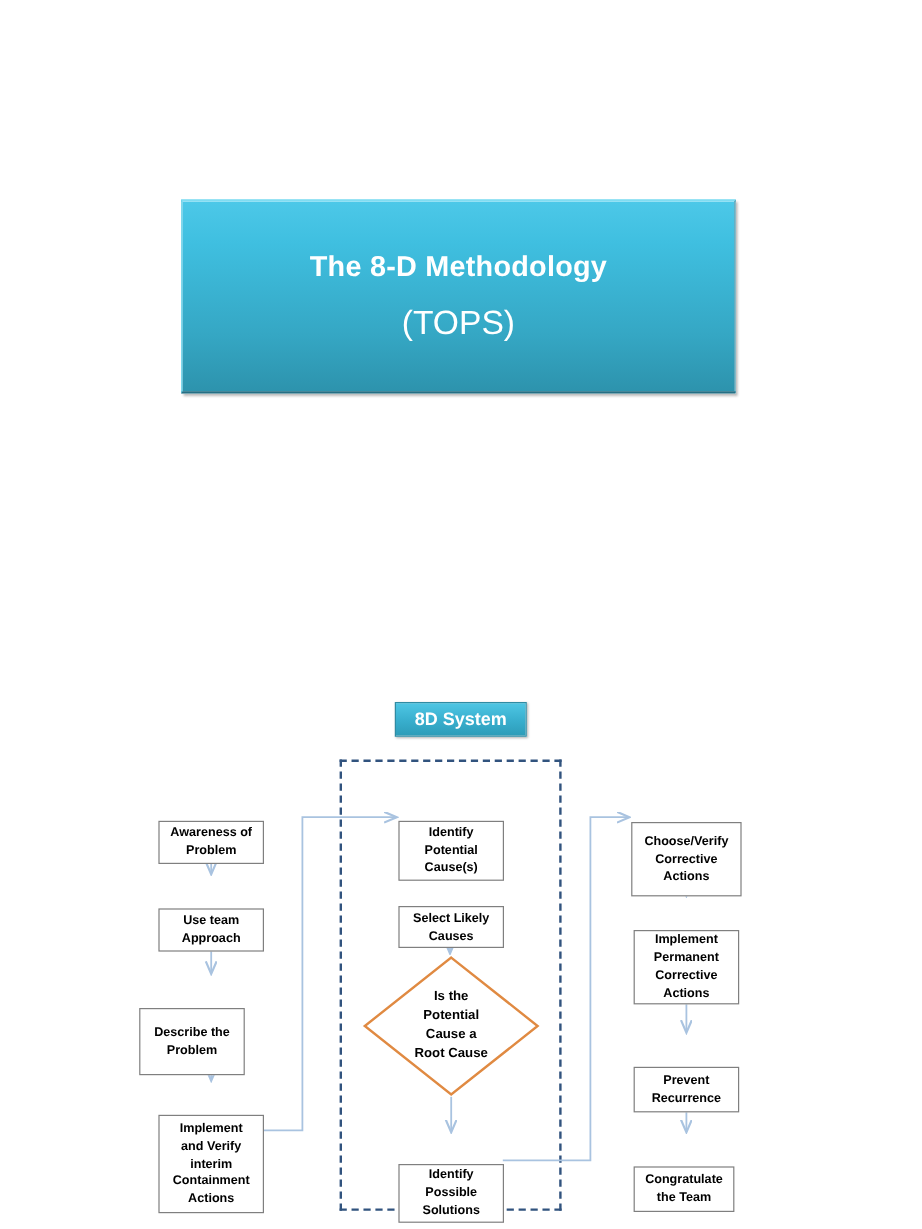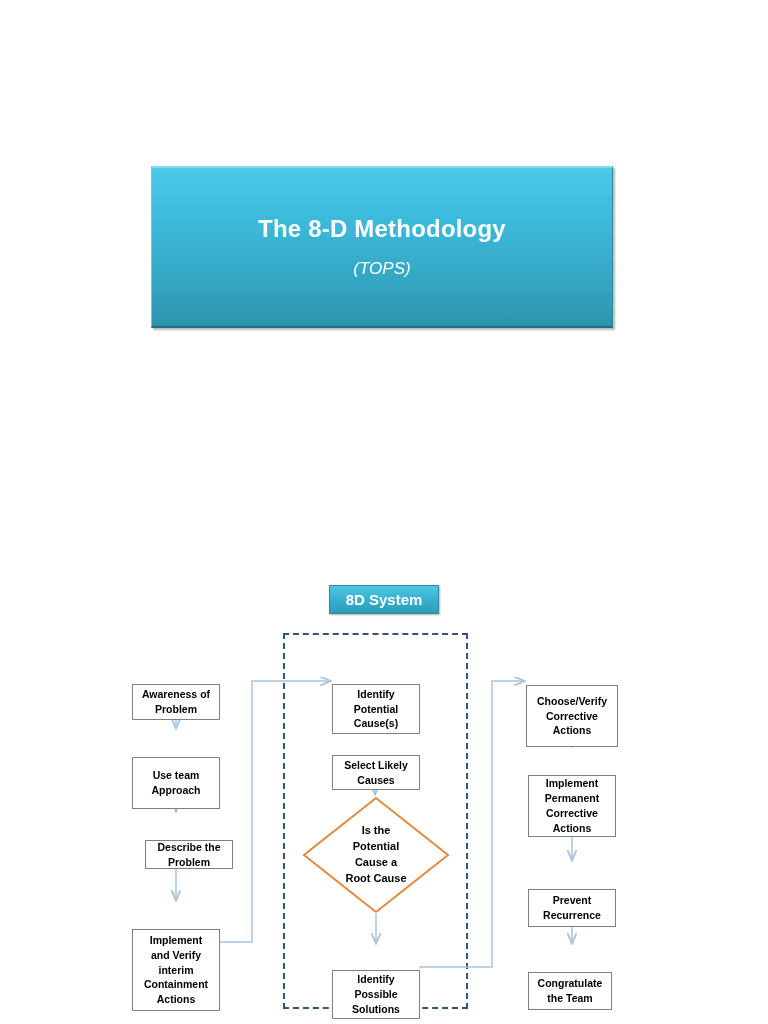--- a/index.html
+++ b/index.html
@@ -42,24 +42,23 @@
     margin-bottom: 19px;
     letter-spacing: 0.2px;
   }
   #title-banner .line2 {
     font-size: 23px;
     font-weight: normal;
     line-height: 1.05;
     margin-bottom: 19px;
   }
   #title-banner .line3 {
-    font-size: 17px;
+    font-size: 28px;
     font-weight: normal;
     line-height: 1.05;
-    font-style: italic;
   }
 
   
   #system-badge {
     position: absolute;
     left: 329px;
     top: 585px;
     width: 110px;
     height: 29px;
     box-sizing: border-box;
@@ -176,23 +175,23 @@
     <path d="M419,967 L492,967 L492,681 L524,681"></path>
 
     <line x1="572" y1="708" x2="572" y2="746"></line>
     <line x1="572" y1="808" x2="572" y2="860"></line>
     <line x1="572" y1="900" x2="572" y2="943"></line>
   </g>
 </svg>
 
 <div class="pbox" style="left:132px; top:657px; width:88px; height:36px;">Awareness of
 Problem</div>
-<div class="pbox" style="left:132px; top:730px; width:88px; height:52px;">Use team
+<div class="pbox" style="left:132px; top:730px; width:88px; height:36px;">Use team
 Approach</div>
-<div class="pbox" style="left:145px; top:813px; width:88px; height:29px;">Describe the
+<div class="pbox" style="left:116px; top:813px; width:88px; height:56px;">Describe the
 Problem</div>
 <div class="pbox" style="left:132px; top:902px; width:88px; height:82px;">Implement
 and Verify
 interim
 Containment
 Actions</div>
 
 <div class="pbox" style="left:332px; top:657px; width:88px; height:50px;">Identify
 Potential
 Cause(s)</div>

